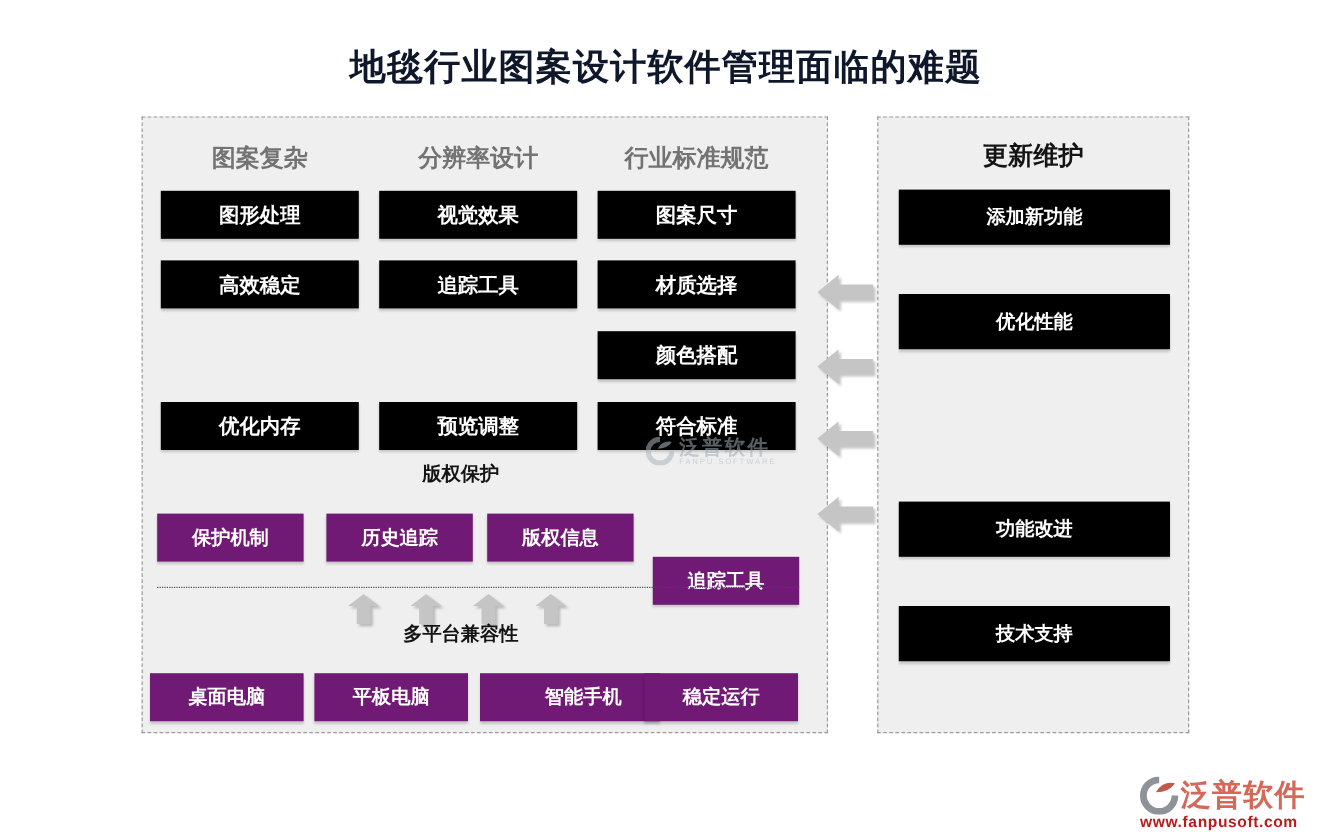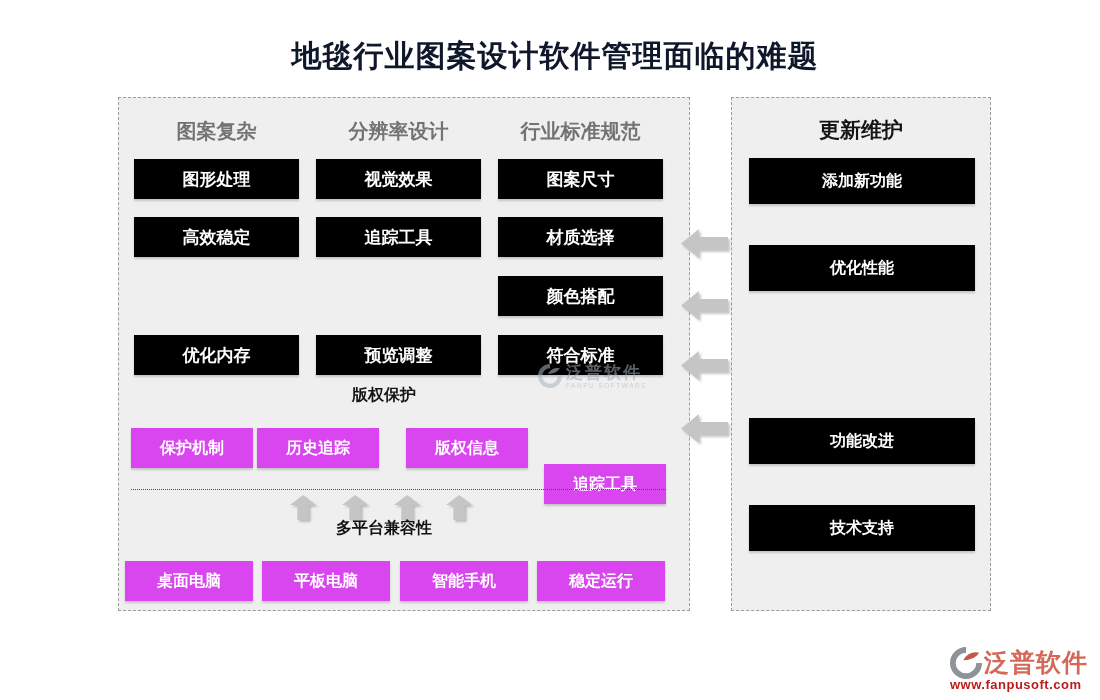--- a/index.html
+++ b/index.html
@@ -24,39 +24,39 @@
     font-size:20px; font-weight:bold; color:#737373; white-space:nowrap;
   }
   .ch0 { left:15px; } .ch1 { left:197px; } .ch2 { left:379px; }
 
   .btn {
     position:absolute; display:flex; align-items:center; justify-content:center;
     color:#ffffff; font-weight:bold; box-shadow:0 2px 2px rgba(0,0,0,0.18);
     white-space:nowrap;
   }
   .blue   { background:#000000; font-size:17px; }
-  .orange { background:#d946ef; font-size:16px; }
+  .orange { background:#701a75; font-size:16px; }
 
   
   .bc0 { left:15px; }  .bc1 { left:197px; } .bc2 { left:379px; }
   .br0 { top:61px; }   .br1 { top:119px; }  .br2 { top:178px; } .br3 { top:237px; }
   .bw  { width:165px; height:40px; }
 
   .section-header {
     position:absolute; left:0; width:530px; text-align:center;
     font-size:16px; font-weight:bold; color:#141414;
   }
   .copyright-header { top:287px; }
   .platform-header  { top:420px; }
 
   .o1 { top:330px; width:122px; height:40px; }
-  .oc0 { left:12px; } .oc1 { left:138px; } .oc2 { left:287px; } .oc3 { left:425px;margin-top:36px; }
+  .oc0 { left:12px; } .oc1 { left:153px; } .oc2 { left:287px; } .oc3 { left:425px;margin-top:36px; }
 
   .o2 { top:463px; width:128px; height:40px; }
-  .pc0 { left:6px; } .pc1 { left:143px; } .pc2 { left:281px; } .pc3 { left:418px; }
+  .pc0 { left:6px; } .pc1 { left:143px; } .pc2 { left:281px;padding-left:22px; } .pc3 { left:418px; }
 
   .dotted-divider {
     position:absolute; left:12px; top:391px; width:535px; height:0;
     border-top:1px dotted #4a4a4a;
   }
 
   .arrow-wrap { position:absolute; filter:drop-shadow(2px 2px 1px rgba(0,0,0,0.22)); }
   .arrow-shape { width:100%; height:100%; background:#c5c5c5; }
   .up-arrow   { width:26px; height:25px; top:397px; }
   .up-arrow .arrow-shape {

